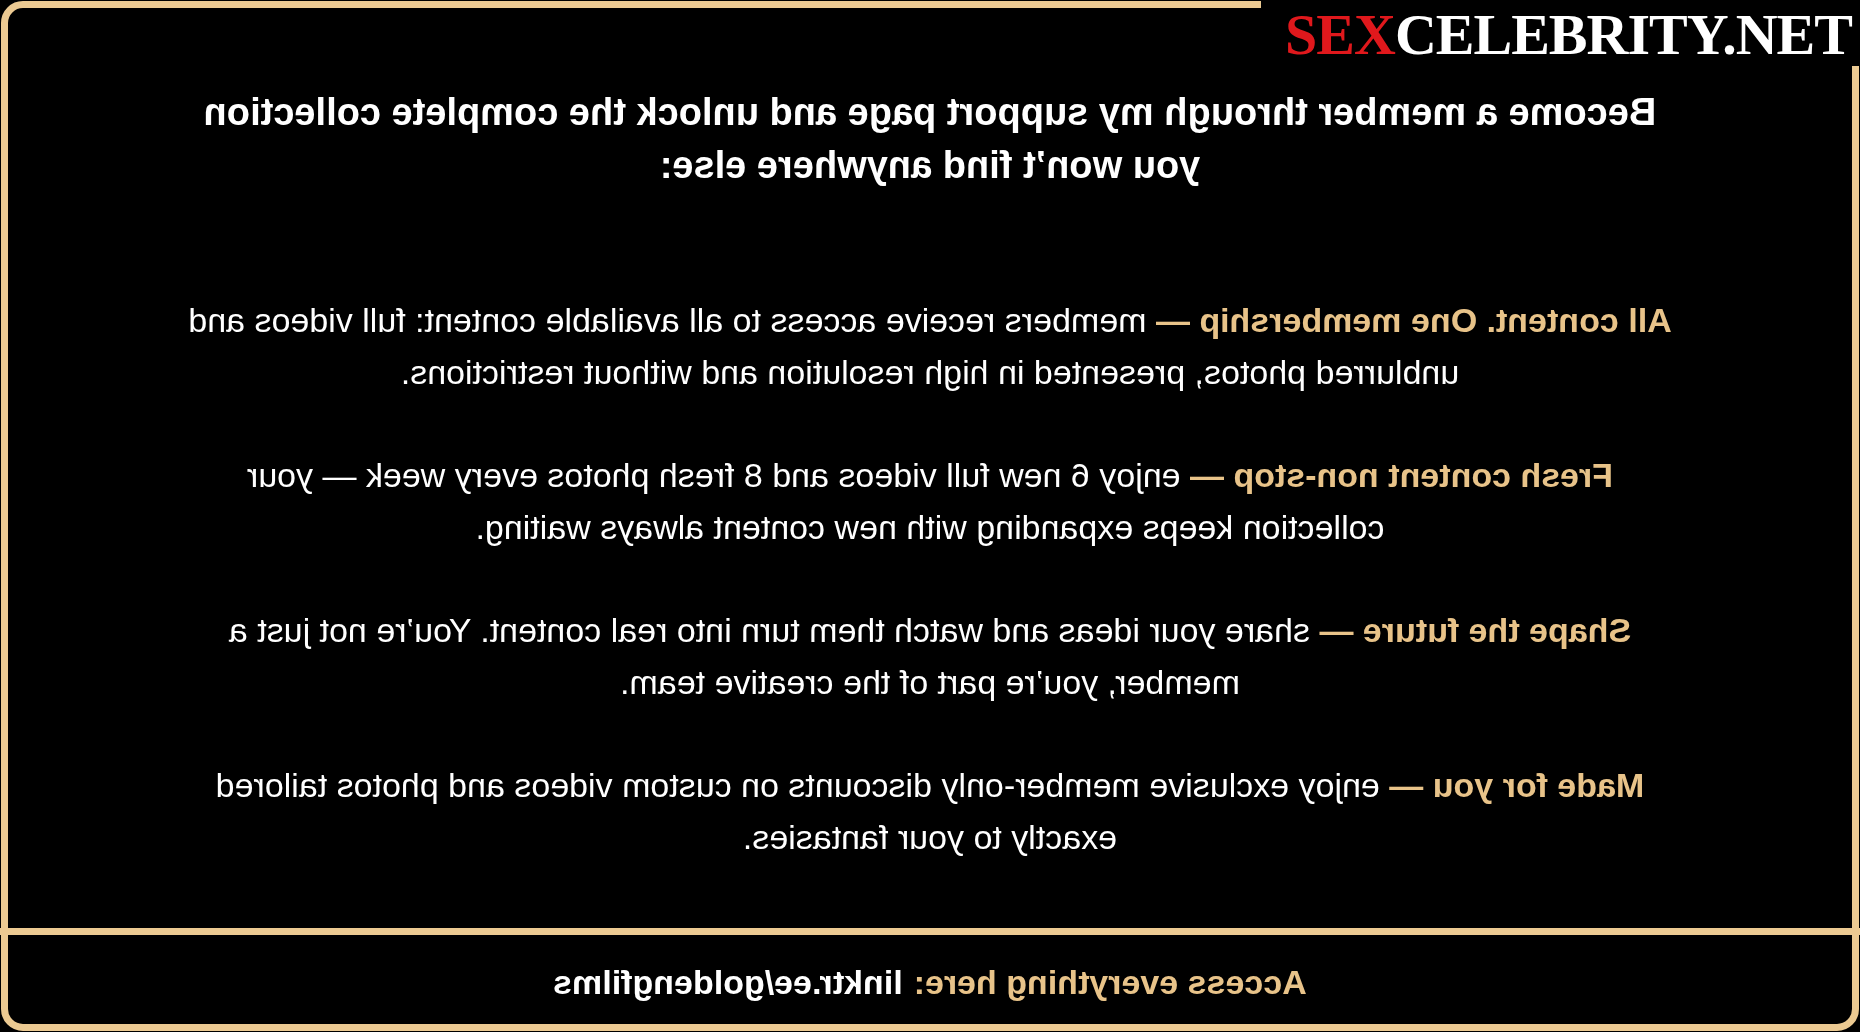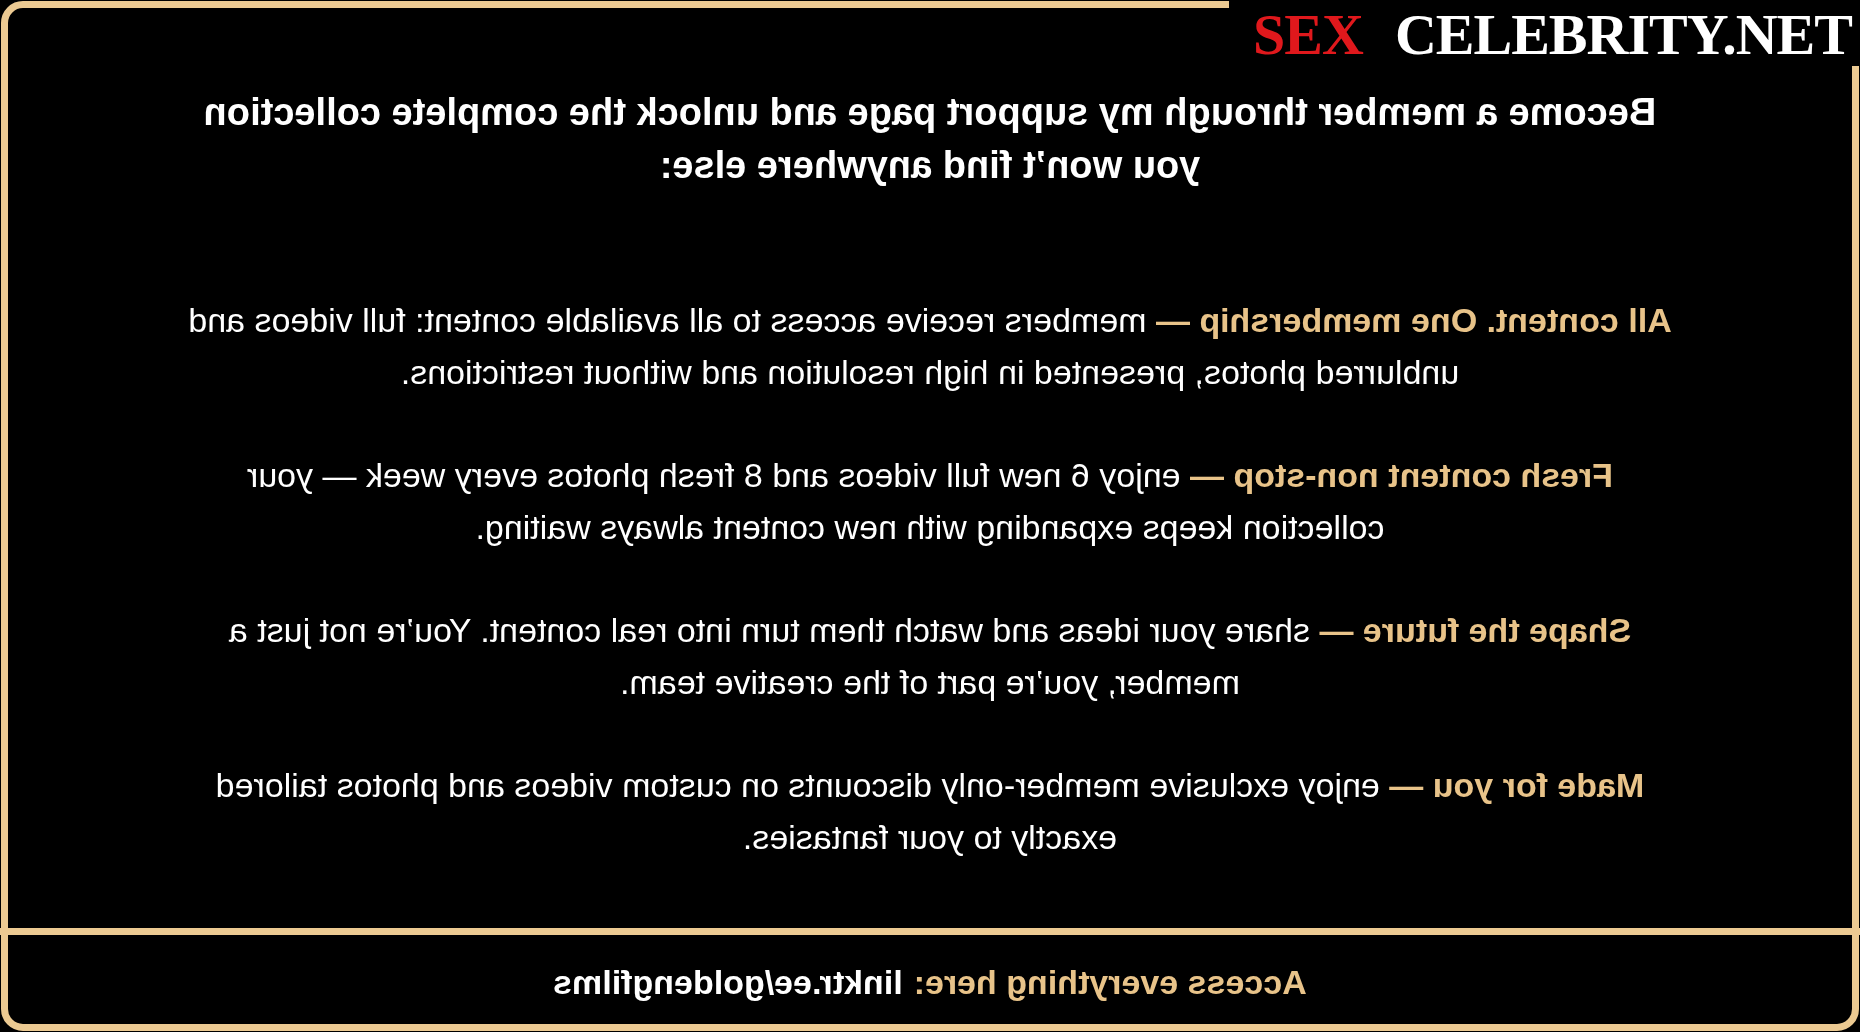--- a/index.html
+++ b/index.html
@@ -99,21 +99,20 @@
     align-items: flex-end;
     justify-content: flex-end;
     padding: 0 8px 2px 24px;
     box-sizing: border-box;
     font-family: "Liberation Serif", serif;
     font-weight: 700;
     font-size: 58px;
     line-height: 58px;
     letter-spacing: -1px;
     white-space: nowrap;
-    gap: 32px;
   }
   .watermark .wm-red   { color: #e0181c; }
   .watermark .wm-white { color: #ffffff; }
 </style>
 </head>
 <body>
 
 <div class="screen">
 
   <div class="frame"></div>

